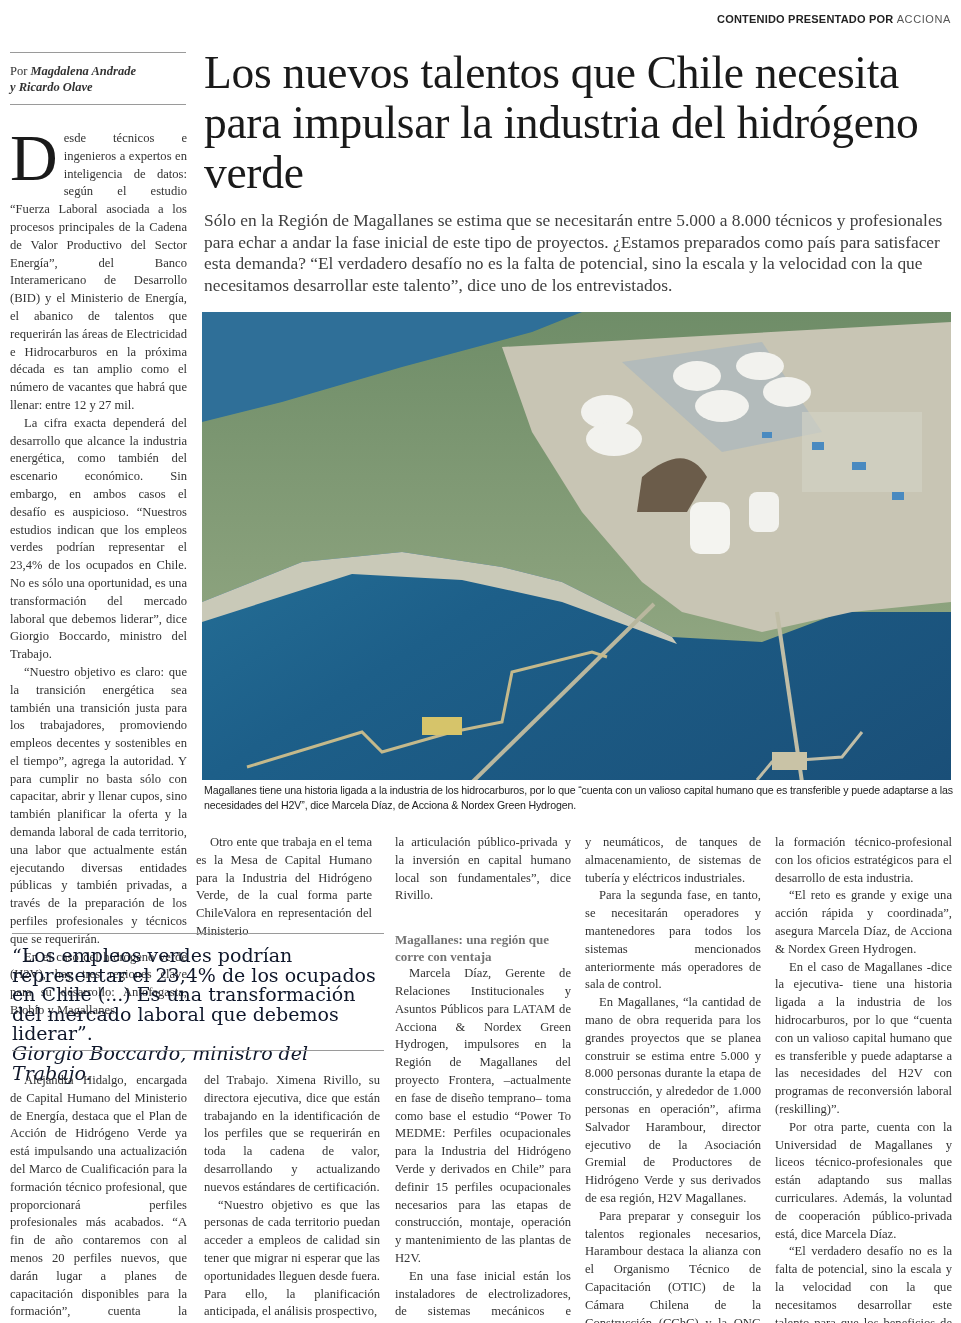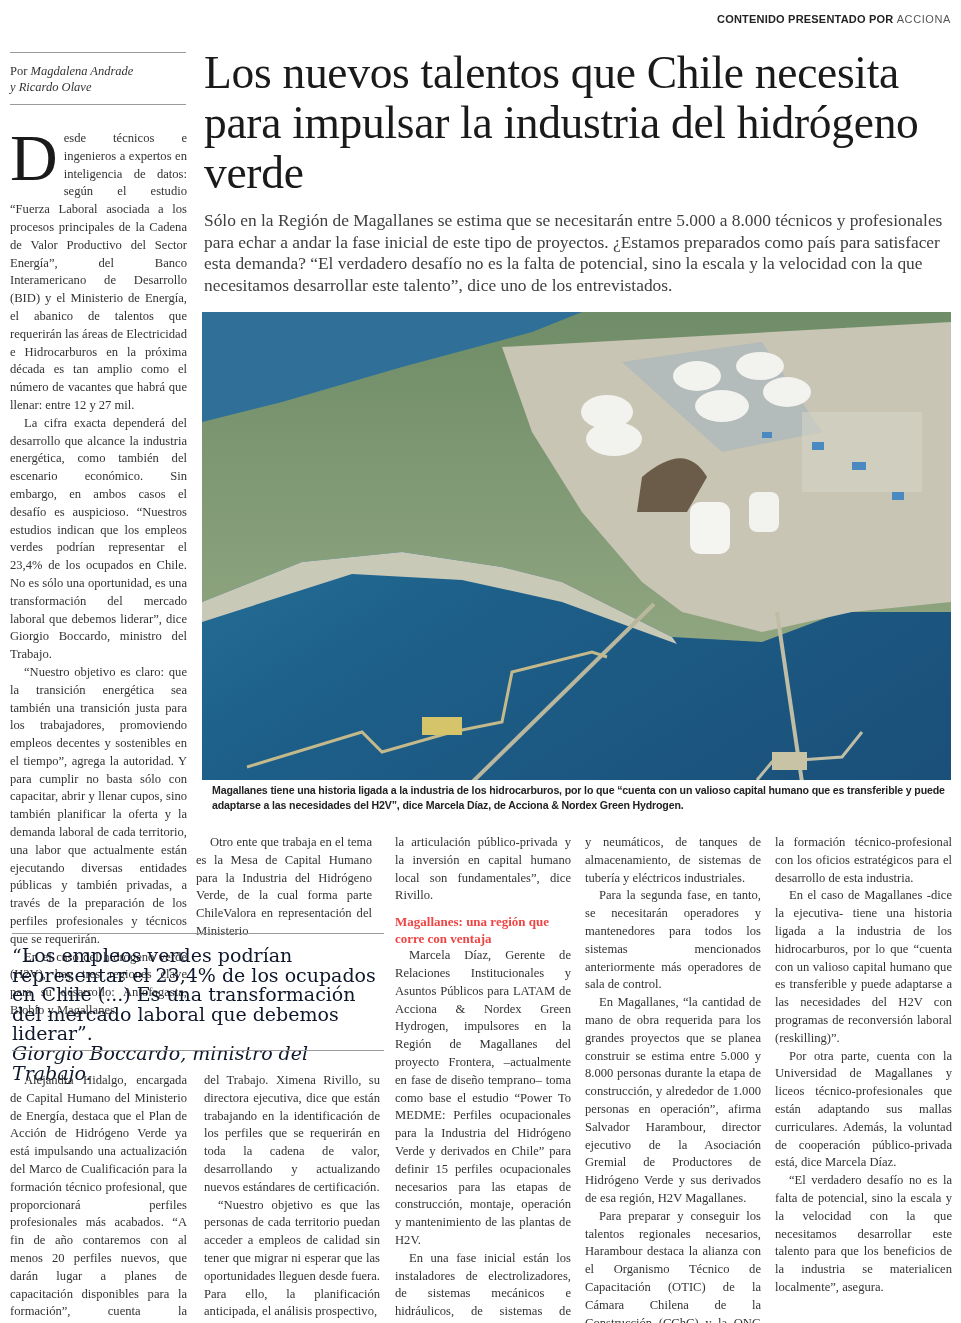--- a/index.html
+++ b/index.html
@@ -6,35 +6,35 @@
   html, body { width: 961px; height: 1323px; background: #ffffff; overflow: hidden; }
   body { position: relative; color: #2a2a2a; font-family: "DejaVu Serif", serif; }
 
   .sponsor { position: absolute; top: 13px; right: 10px; font-family: "Liberation Sans", sans-serif; font-size: 11px; letter-spacing: 0.2px; color: #222; }
   .sponsor b { font-weight: 700; margin-left: 24px; }
   .sponsor span.brand { font-weight: 400; color: #555; letter-spacing: 0.6px; }
 
   .rule { position: absolute; height: 1px; background: #9a9a9a; }
 
   .byline { position: absolute; left: 10px; top: 63px; width: 180px; font-family: "Liberation Serif", serif; font-size: 12.5px; line-height: 16px; color: #333; }
-  .byline i { font-style: italic; }
+  .byline i { font-style: italic; font-weight: bold; }
 
   .headline { position: absolute; left: 204px; top: 48px; width: 750px; font-family: "Liberation Serif", serif; font-weight: 400; font-size: 45.5px; line-height: 50px; color: #1a1a1a; letter-spacing: -0.3px; }
 
   .deck { position: absolute; left: 204px; top: 210px; width: 750px; font-family: "Liberation Serif", serif; font-size: 17.4px; line-height: 21.6px; color: #404040; }
 
   .photo { position: absolute; left: 202px; top: 312px; width: 749px; height: 468px; overflow: hidden; background: #1f5f86; }
   .photo svg { display: block; width: 100%; height: 100%; }
 
-  .caption { position: absolute; left: 204px; top: 783px; width: 750px; font-family: "Liberation Sans", sans-serif; font-weight: 700; font-size: 10.6px; line-height: 14.5px; color: #222; letter-spacing: -0.15px; margin-left: 8px; }
+  .caption { position: absolute; left: 204px; top: 783px; width: 750px; font-family: "Liberation Sans", sans-serif; font-weight: 400; font-size: 10.6px; line-height: 14.5px; color: #222; letter-spacing: -0.15px; }
 
   .col { position: absolute; font-family: "Liberation Serif", serif; font-size: 12.6px; line-height: 17.8px; color: #333; text-align: justify; hyphens: auto; }
   .col p { text-indent: 14px; }
   .col p.noindent { text-indent: 0; }
-  .col h3 { font-family: "Liberation Serif", serif; font-weight: 700; font-size: 13px; line-height: 17px; color: #ef4444; margin-top: 8px; text-align: left; }
+  .col h3 { font-family: "Liberation Serif", serif; font-weight: 700; font-size: 13px; line-height: 17px; color: #737373; margin-top: 26px; text-align: left; }
 
   .dropcap { float: left; font-family: "Liberation Serif", serif; font-size: 66px; line-height: 52px; margin: 2px 6px 0 0; color: #1a1a1a; }
 
   .pullquote { position: absolute; left: 12px; top: 946px; width: 372px; font-family: "DejaVu Serif", serif; font-size: 19px; line-height: 19.6px; color: #0f172a; }
   .pullquote .attr { font-style: italic; display: block; }
 </style>
 </head>
 <body>
 
 <div class="sponsor">
@@ -137,16 +137,17 @@
 
 <div class="col" style="left:585px; top:834px; width:176px;">
   <p class="noindent">y neumáticos, de tanques de almacenamiento, de sistemas de tubería y eléctricos industriales.</p>
   <p>Para la segunda fase, en tanto, se necesitarán operadores y mantenedores para todos los sistemas mencionados anteriormente más operadores de sala de control.</p>
   <p>En Magallanes, “la cantidad de mano de obra requerida para los grandes proyectos que se planea construir se estima entre 5.000 y 8.000 personas durante la etapa de construcción, y alrededor de 1.000 personas en operación”, afirma Salvador Harambour, director ejecutivo de la Asociación Gremial de Productores de Hidrógeno Verde y sus derivados de esa región, H2V Magallanes.</p>
   <p>Para preparar y conseguir los talentos regionales necesarios, Harambour destaca la alianza con el Organismo Técnico de Capacitación (OTIC) de la Cámara Chilena de la Construcción (CChC) y la ONG Canales en la habilitación de CertificaTP, programa piloto que articula</p>
 </div>
 
 <div class="col" style="left:775px; top:834px; width:177px;">
   <p class="noindent">la formación técnico-profesional con los oficios estratégicos para el desarrollo de esta industria.</p>
+  <p>“El reto es grande y exige una acción rápida y coordinada”, asegura Marcela Díaz, de Acciona &amp; Nordex Green Hydrogen.</p>
   <p>En el caso de Magallanes -dice la ejecutiva- tiene una historia ligada a la industria de los hidrocarburos, por lo que “cuenta con un valioso capital humano que es transferible y puede adaptarse a las necesidades del H2V con programas de reconversión laboral (reskilling)”.</p>
   <p>Por otra parte, cuenta con la Universidad de Magallanes y liceos técnico-profesionales que están adaptando sus mallas curriculares. Además, la voluntad de cooperación público-privada está, dice Marcela Díaz.</p>
   <p>“El verdadero desafío no es la falta de potencial, sino la escala y la velocidad con la que necesitamos desarrollar este talento para que los beneficios de la industria se materialicen localmente”, asegura.</p>
 </div>
 
 </body></html>

